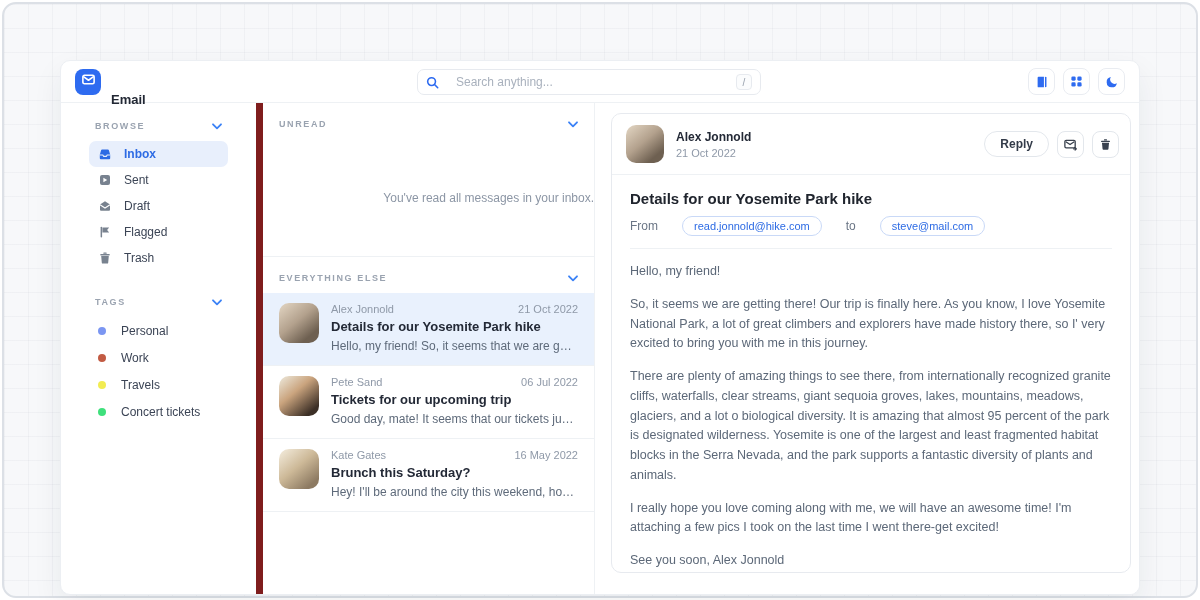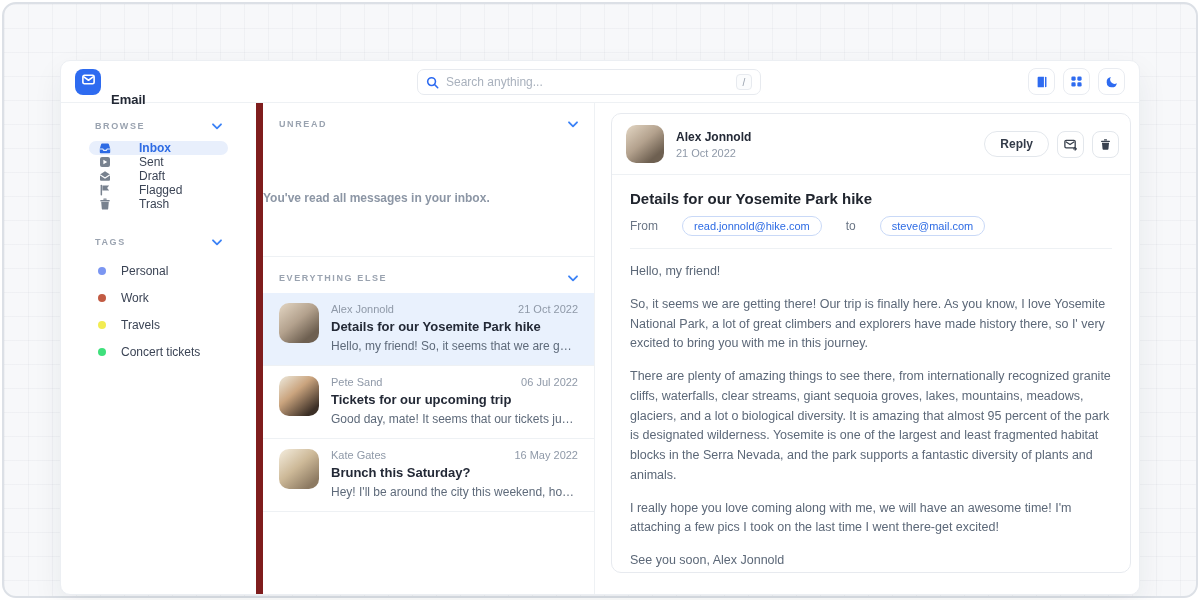--- a/index.html
+++ b/index.html
@@ -20,46 +20,46 @@
     background:#fff; border:1px solid #eceff3; border-radius:10px;
     box-shadow:0 12px 30px rgba(30,40,60,.07);
     display:flex; flex-direction:column; overflow:hidden;
   }
 
   
   .hdr { height:42px; border-bottom:1px solid #eef1f4; display:flex; align-items:center; padding:0 14px; position:relative; flex:none; }
   .logo { width:26px; height:26px; border-radius:8px; background:#2e6bf0; display:flex; align-items:center; justify-content:center; flex:none; }
   .app-title { font-size:13px; font-weight:bold; color:#222834; margin-left:10px;margin-top:36px; }
   .search { position:absolute; left:356px; top:8px; width:344px; height:26px; border:1px solid #e7eaef; border-radius:7px; display:flex; align-items:center; padding:0 8px; background:#fff; }
-  .search input { border:none; outline:none; flex:1; font-size:12px; color:#4a5568; margin-left:7px; font-family:"Liberation Sans", sans-serif; background:transparent; }
+  .search input { border:none; outline:none; flex:1; font-size:12px; color:#4a5568; margin-left:17px; font-family:"Liberation Sans", sans-serif; background:transparent; }
   .search input::placeholder { color:#a9b1bd; }
   .kbd { font-size:10px; color:#98a1ad; border:1px solid #e7eaef; border-radius:4px; width:16px; height:16px; display:flex; align-items:center; justify-content:center; background:#fbfcfd; }
   .hdr-actions { margin-left:auto; display:flex; gap:8px; }
   .icon-btn { width:27px; height:27px; border:1px solid #e9ecf1; border-radius:8px; background:#fff; display:flex; align-items:center; justify-content:center; cursor:pointer; }
 
   
   .cols { flex:1; display:flex; min-height:0; }
   .side { width:202px; border-right:7px solid #7f1d1d; padding:14px 28px; flex:none; }
   .sec-head { display:flex; align-items:center; justify-content:space-between; padding:4px 6px 10px; }
   .sec-label { font-size:9px; font-weight:bold; letter-spacing:1.6px; color:#9aa3b0; }
-  .nav-item { display:flex; align-items:center; height:14px; padding:0 9px; border-radius:7px; cursor:pointer;gap:15px; }
+  .nav-item { display:flex; align-items:center; height:26px; padding:0 9px; border-radius:7px; cursor:pointer; }
   .nav-item .lbl { font-size:12px; color:#3b4455; margin-left:12px; }
   .nav-item.active { background:#e8effc; }
   .nav-item.active .lbl { color:#2d6be4; font-weight:bold; }
   .nav-icon { width:14px; height:14px; color:#78828f; display:flex; }
   .nav-item.active .nav-icon { color:#2d6be4; }
   .tags-head { margin-top:22px; }
   .tag-item { display:flex; align-items:center; height:27px; padding:0 9px; cursor:pointer; }
   .dot { width:8px; height:8px; border-radius:4px; flex:none; }
   .tag-item .lbl { font-size:12px; color:#3b4455; margin-left:15px; }
 
   
   .list { width:332px; border-right:1px solid #eef1f4; display:flex; flex-direction:column; flex:none; }
   .list .sec-head { padding:16px 16px 10px; }
-  .unread-zone { height:118px; display:flex; align-items:center; justify-content:flex-start; border-bottom:1px solid #eef1f4;font-weight:bold; }
+  .unread-zone { height:118px; display:flex; align-items:center; justify-content:flex-end; border-bottom:1px solid #eef1f4; }
   .empty-msg { font-size:12px; color:#8c96a5; }
   .mail { padding:10px 16px 12px; display:flex; border-bottom:1px solid #eef1f4; cursor:pointer; }
   .mail.selected { background:#e9f1fd; }
   .avatar { width:40px; height:40px; border-radius:10px; flex:none; margin-right:12px; }
   .av0 { background:linear-gradient(140deg,#d9cbb8 10%,#b3a18d 45%,#6e6051 80%); }
   .av1 { background:linear-gradient(140deg,#e5d9c6 10%,#caa47e 40%,#3c2f26 85%); }
   .av2 { background:linear-gradient(140deg,#ece2cf 10%,#cdb998 45%,#8d7a62 85%); }
   .mail-main { flex:1; min-width:0; }
   .mail-top { display:flex; justify-content:space-between; align-items:baseline; }
   .mail-sender { font-size:11px; color:#8f99a8; }

